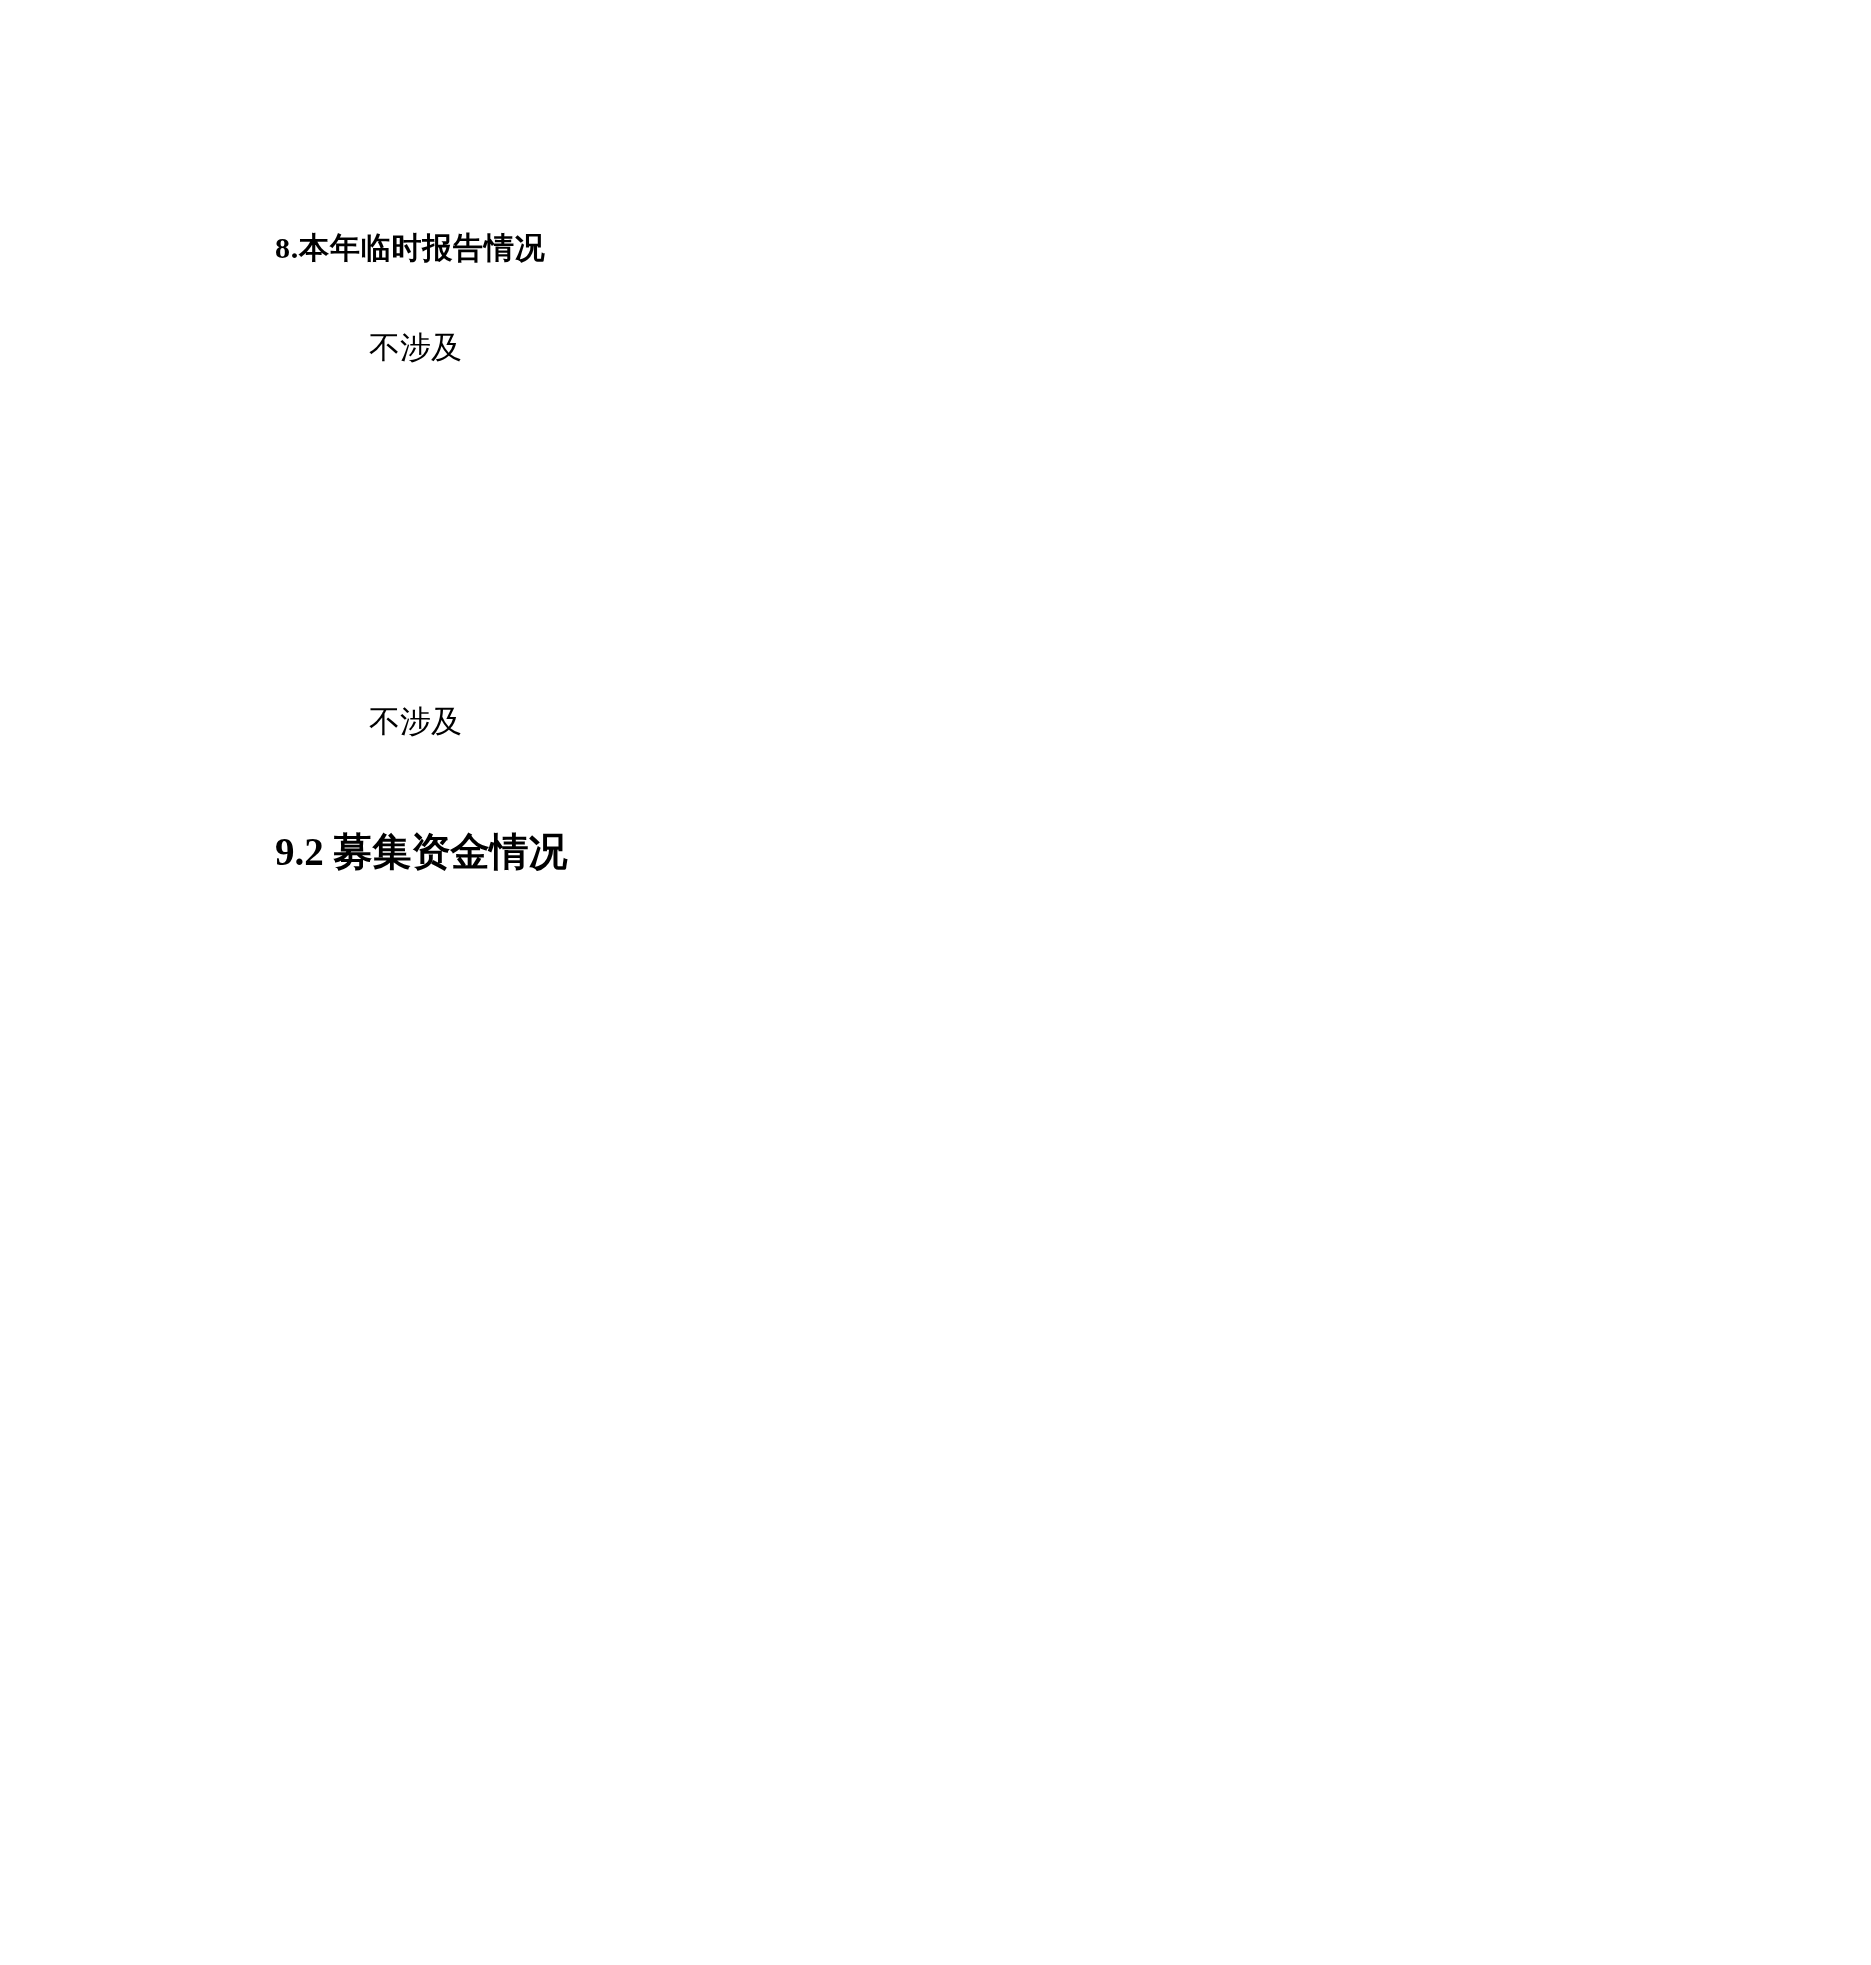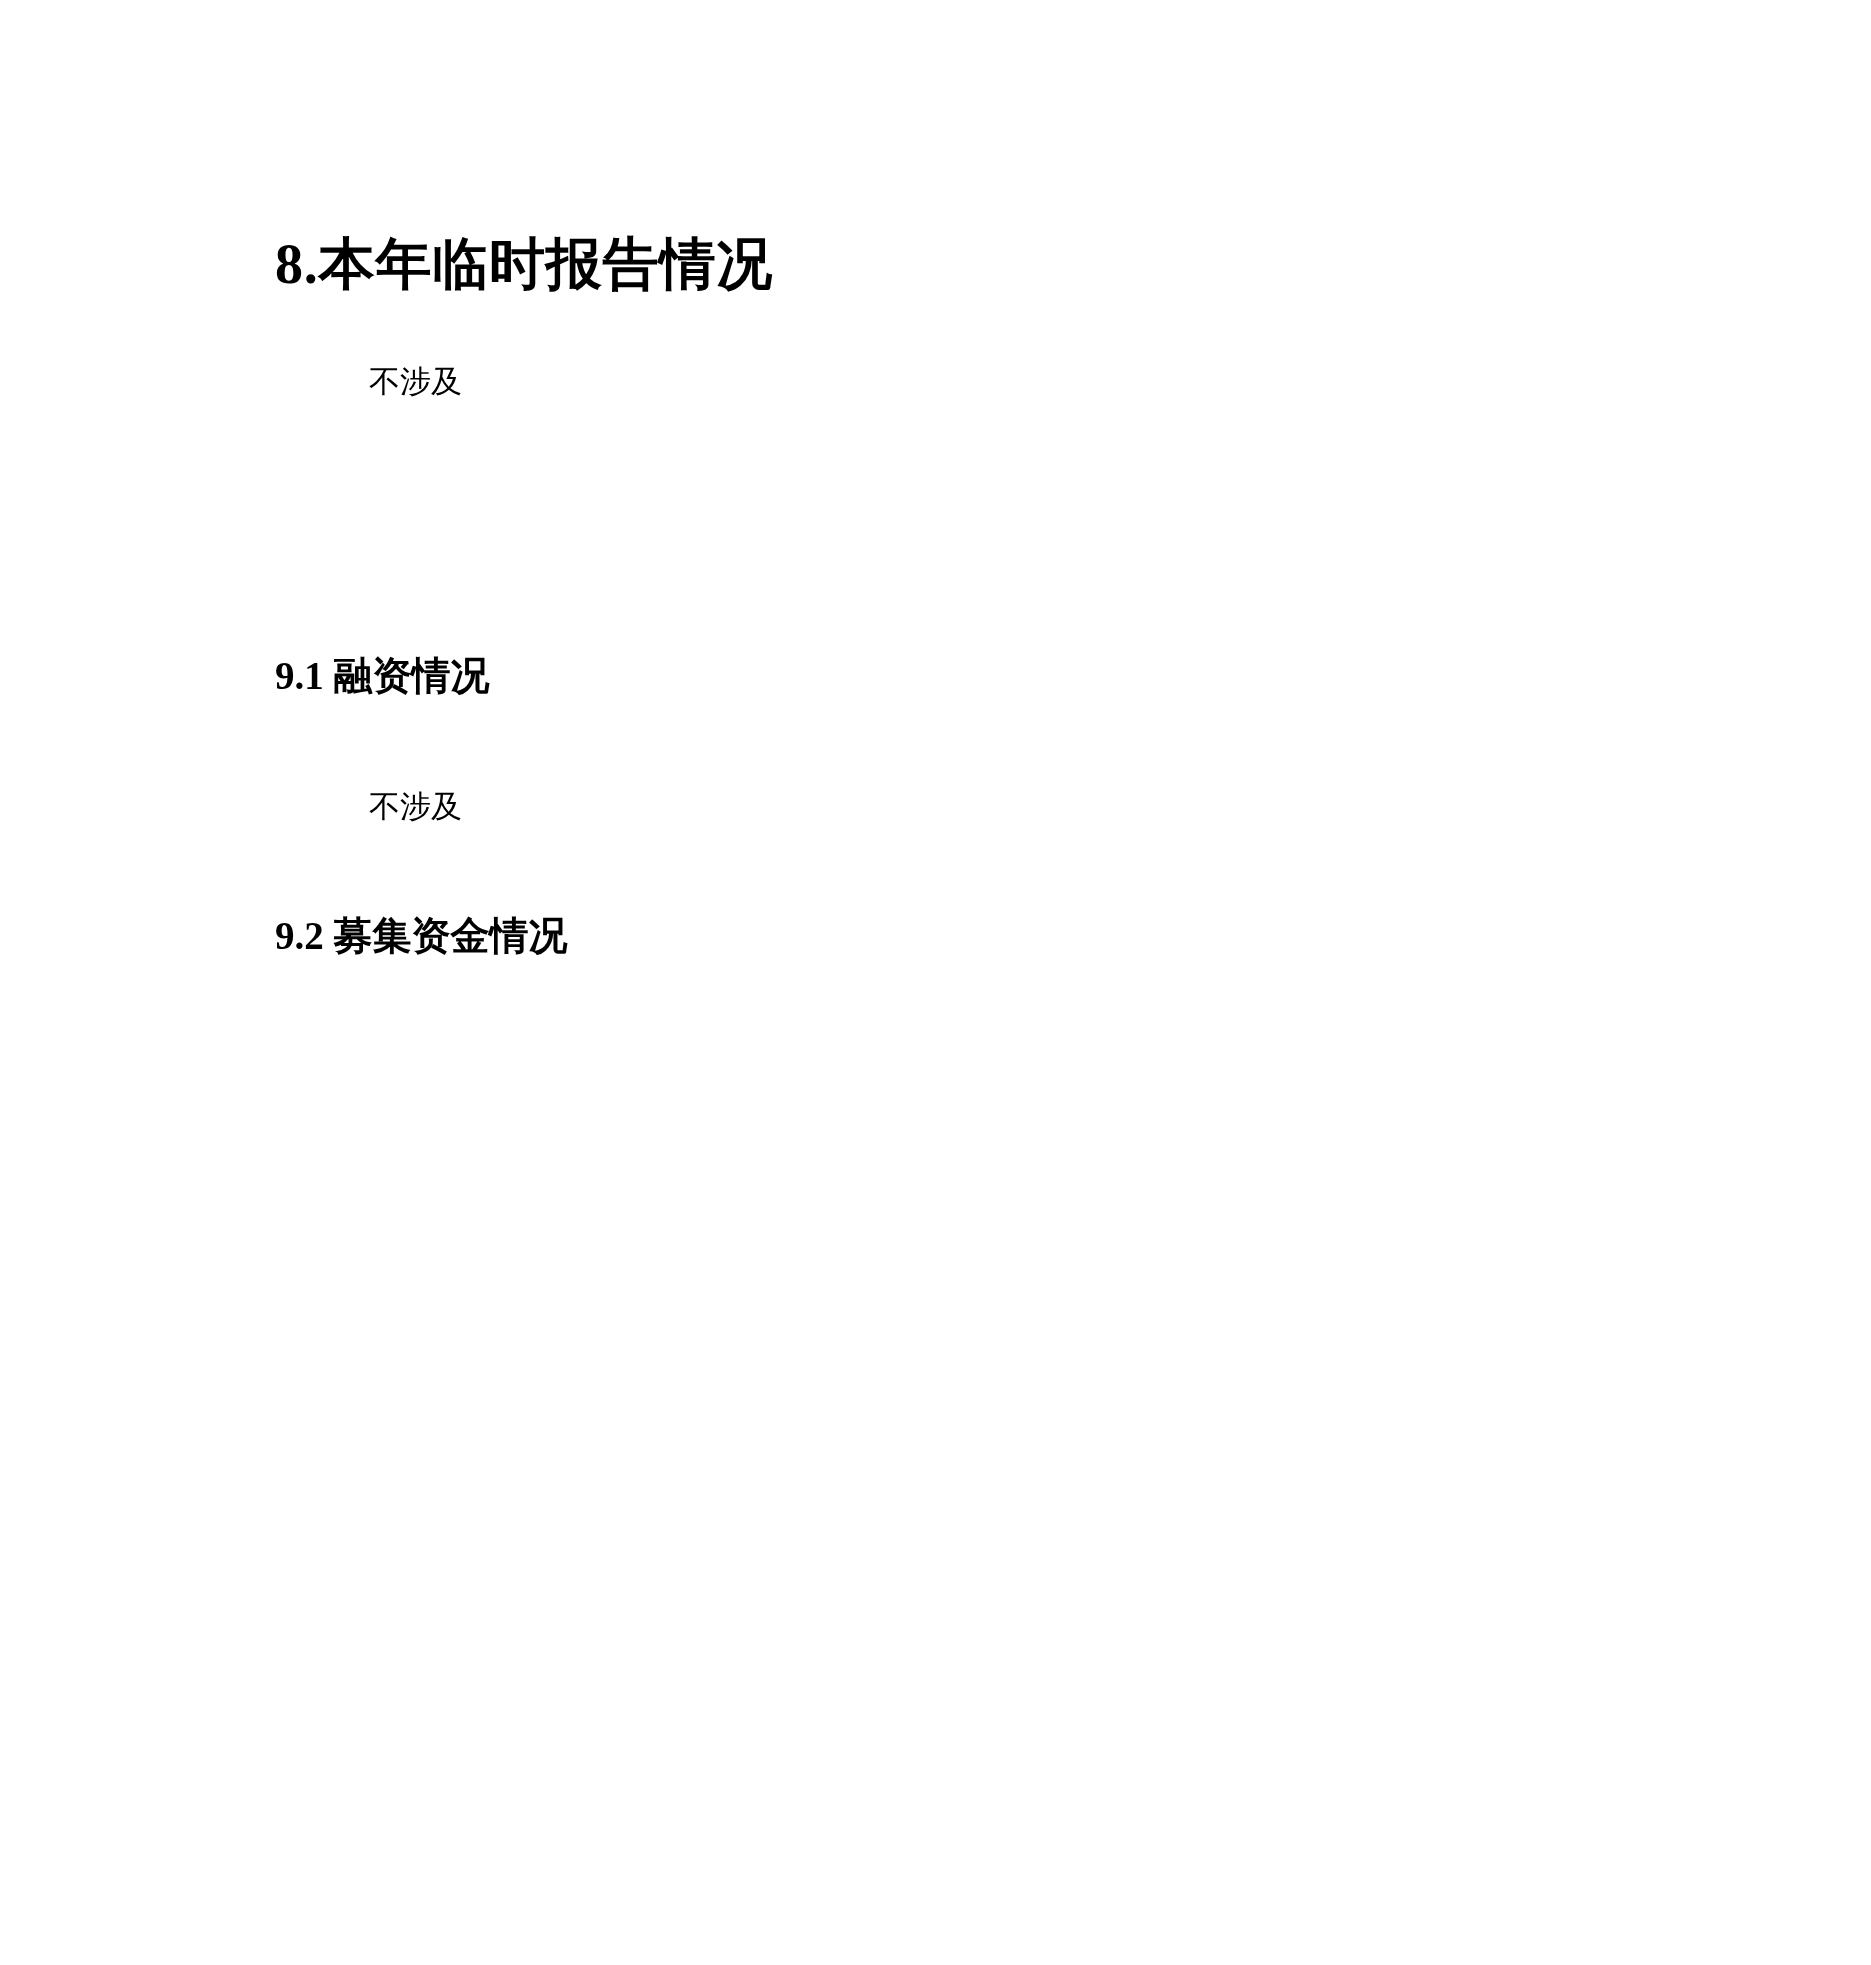--- a/index.html
+++ b/index.html
@@ -20,21 +20,21 @@
     padding: 0;
     overflow: hidden;
   }
   .content {
     position: absolute;
     left: 275px;
     top: 0;
     width: 1336px;
   }
   .h1 {
-    font-size: 56px;
+    font-size: 30px;
     font-weight: bold;
     letter-spacing: 0.8px;
     line-height: 1.3;
     white-space: nowrap;
   }
   .h2 {
     font-size: 39px;
     font-weight: bold;
     line-height: 1.3;
     white-space: nowrap;
@@ -65,21 +65,20 @@
 
     <div class="sp-1"></div>
 
     <div class="body-text indent">不涉及</div>
 
     <div class="sp-3"></div>
 
 
     <div class="sp-4"></div>
 
-    <div class="h2">9.1 融资情况</div>
 
     <div class="sp-5"></div>
 
     <div class="body-text indent">不涉及</div>
 
     <div class="sp-5"></div>
 
     <div class="h2">9.2 募集资金情况</div>
 
   </div>

